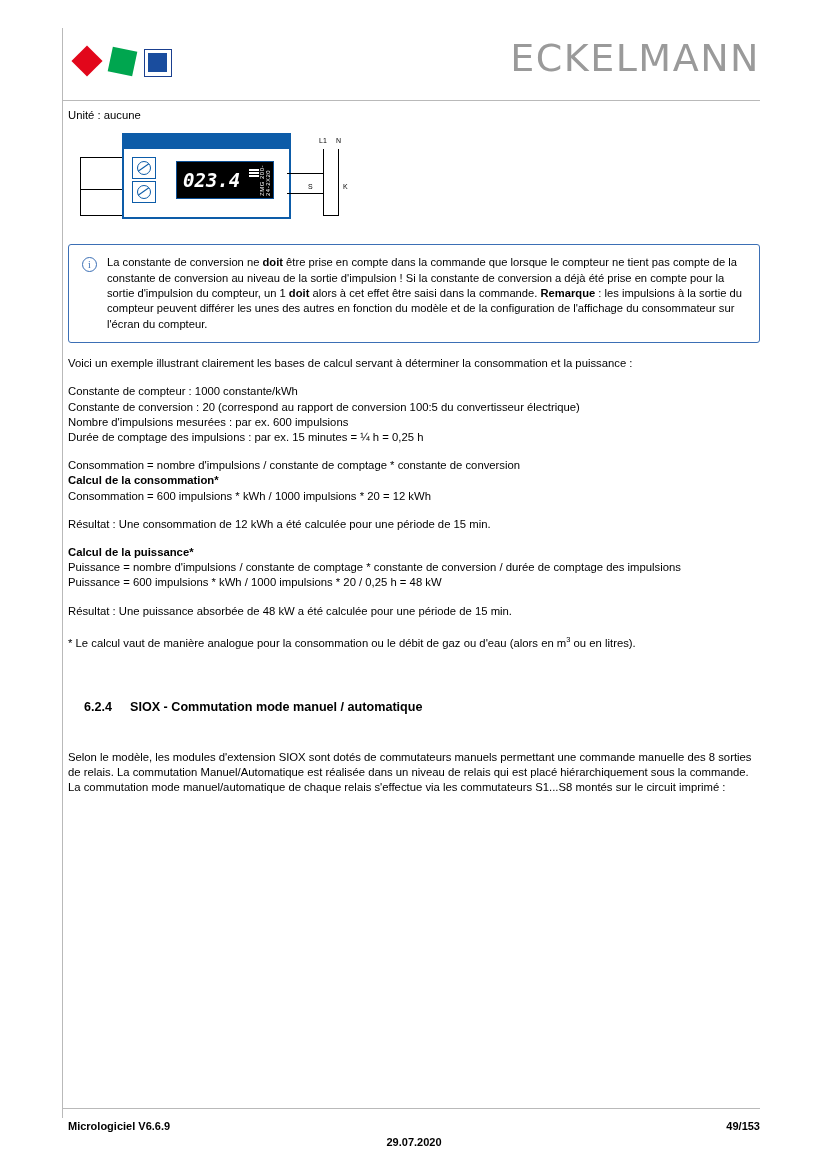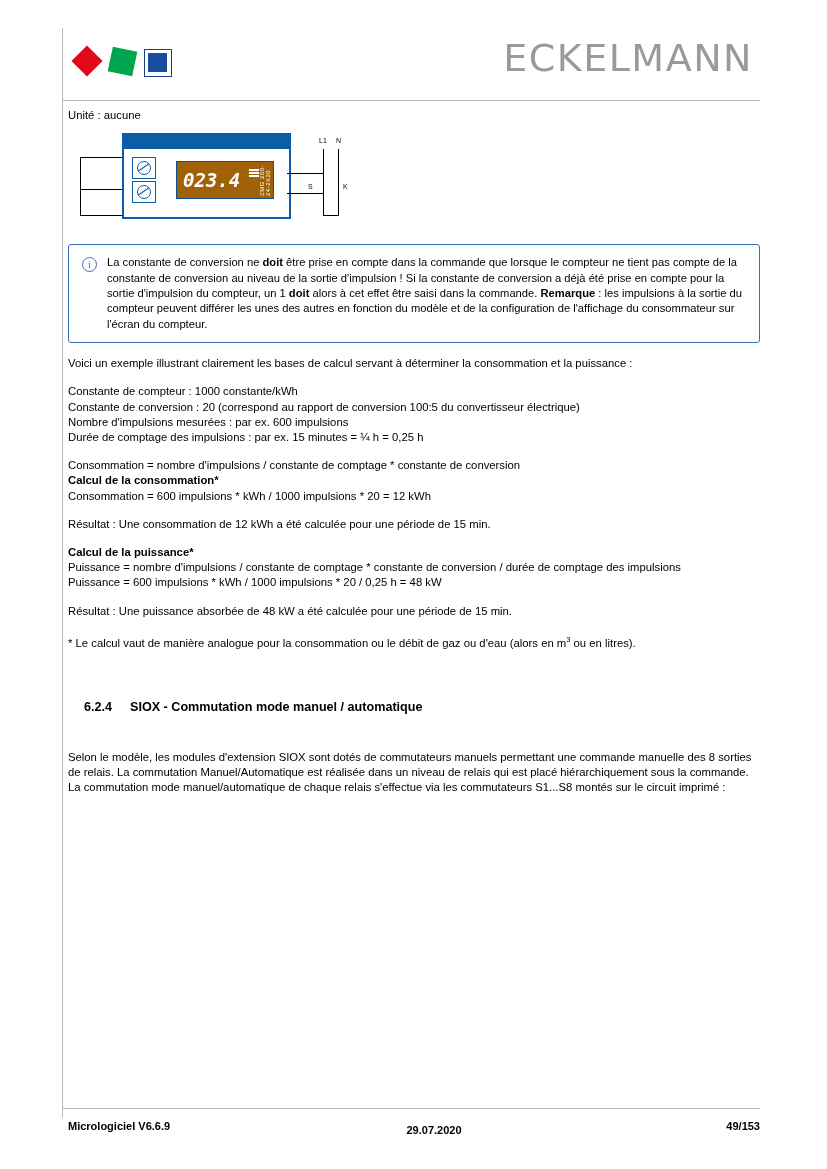--- a/index.html
+++ b/index.html
@@ -74,21 +74,21 @@
   .logo-square-blue {
     position: absolute;
     left: 74px;
     top: 9px;
     width: 19px;
     height: 19px;
     background: #1a4d9e;
   }
   .brand {
     position: absolute;
-    right: 7px;
+    right: 0;
     top: 2px;
     font-size: 38px;
     letter-spacing: 1.5px;
     color: #9a9a9a;
     font-family: "DejaVu Sans", sans-serif;
     font-weight: 400;
   }
   .header-rule {
     position: absolute;
     left: 62px;
@@ -168,21 +168,21 @@
     z-index: 2;
   }
   .term1 { left: 8px; top: 22px; }
   .term2 { left: 8px; top: 46px; }
   .display {
     position: absolute;
     left: 52px;
     top: 26px;
     width: 96px;
     height: 36px;
-    background: #a16207;
+    background: #000000;
     border: 1px solid #0b4f95;
   }
   .display-digits {
     position: absolute;
     left: 6px;
     top: 7px;
     font-family: "DejaVu Sans Mono", monospace;
     font-size: 19px;
     font-style: italic;
     font-weight: bold;
@@ -276,21 +276,21 @@
   }
   .footer {
     position: absolute;
     left: 68px;
     top: 1120px;
     width: 692px;
     font-size: 11px;
     font-weight: bold;
   }
   .footer .f-left { position: absolute; left: 0; top: 0; }
-  .footer .f-center { position: absolute; left: 50%; top: 4px; transform: translateX(-50%); margin-left: 20px; }
+  .footer .f-center { position: absolute; left: 50%; top: 16px; transform: translateX(-50%); }
   .footer .f-right { position: absolute; right: 0; top: 0; text-align: center; }
   sup { font-size: 7.5px; vertical-align: super; }
 </style>
 </head>
 <body>
 
 <div class="page">
 
   <div class="left-rule"></div>
 

